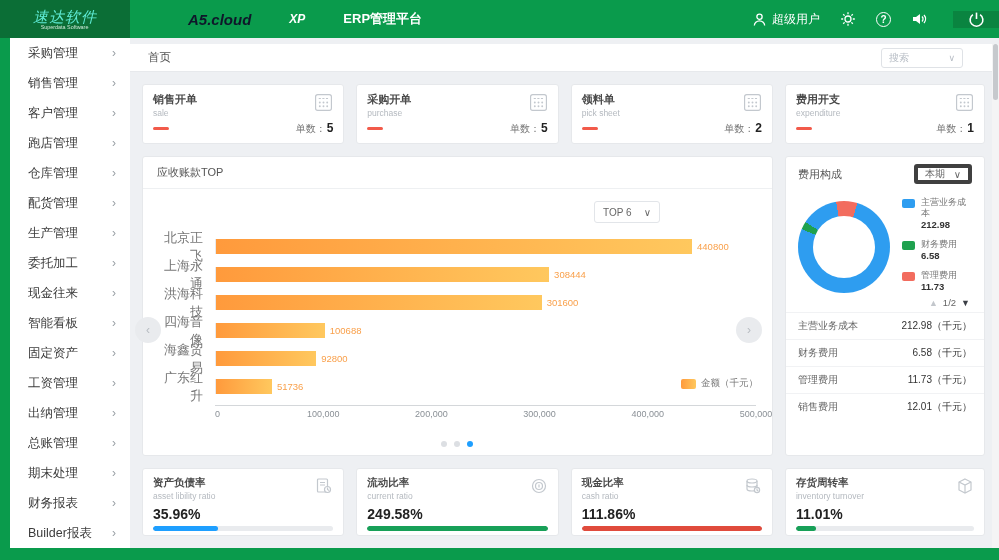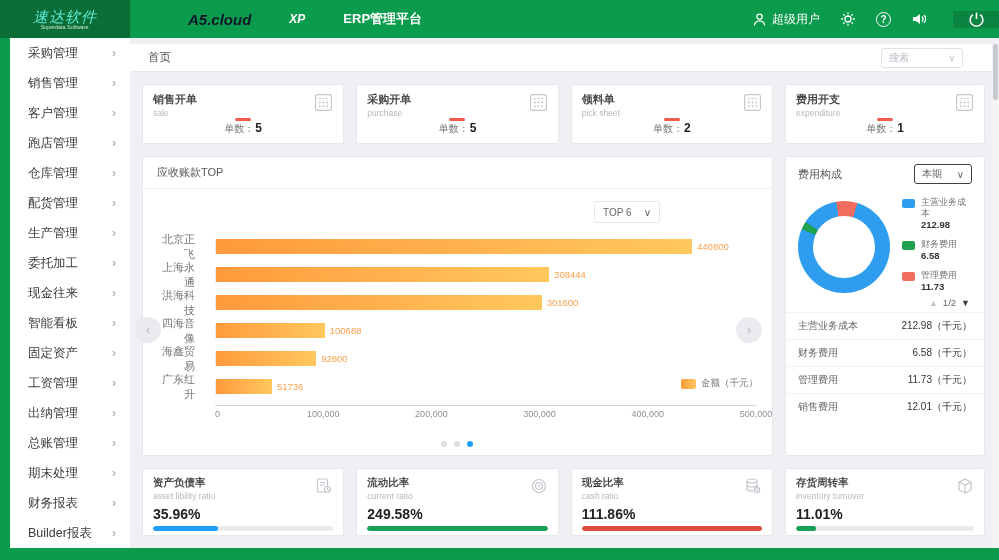--- a/index.html
+++ b/index.html
@@ -35,55 +35,55 @@
   .search-select .ph { font-size:10px; color:#b6bcc4; }
   .chev { color:#b6bcc4; font-size:9px; }
 
   .content { flex:1; padding:12px 14px 8px 12px; display:grid; grid-template-columns:1fr 1fr 1fr 200px; grid-template-rows:60px 300px 68px; gap:12px; }
 
   
   .stat-card { background:#fff; border:1px solid #e6e8eb; border-radius:3px; padding:7px 10px 6px; position:relative; cursor:pointer; }
   .sc-title { font-size:11px; color:#4a4a4a; font-weight:bold; }
   .sc-sub { font-size:8.5px; color:#b4b9bf; margin-top:1px; }
   .sc-icon { position:absolute; top:8px; right:10px; }
-  .sc-foot { position:absolute; left:10px; right:10px; bottom:7px; display:flex; justify-content:space-between; align-items:center;flex-direction:column; }
+  .sc-foot { position:absolute; left:10px; right:10px; bottom:7px; display:flex; justify-content:space-between; align-items:center; }
   .sc-dash { width:16px; height:3px; background:#f25a4a; border-radius:2px; }
   .sc-count { font-size:10px; color:#777; }
   .sc-count b { font-size:12px; color:#222; margin-left:1px; }
 
   
   .chart-panel { grid-column:1 / span 3; background:#fff; border:1px solid #e6e8eb; border-radius:3px; display:flex; flex-direction:column; }
   .panel-head { height:32px; border-bottom:1px solid #eef0f2; display:flex; align-items:center; padding:0 14px; }
   .panel-title { font-size:11px; color:#555; }
   .chart-body { flex:1; position:relative; padding:10px 16px 4px 14px; }
   .top-select { position:absolute; top:12px; right:112px; width:66px; height:22px; border:1px solid #e2e5e9; border-radius:3px; display:flex; align-items:center; justify-content:space-between; padding:0 8px; cursor:pointer; background:#fff; }
   .top-select span { font-size:10px; color:#666; }
   .bars-area { margin-top:38px; }
   .bar-row { display:flex; align-items:center; height:19px; margin-bottom:9px; }
-  .bar-label { width:58px; text-align:right; padding-right:20px; font-size:11px; color:#777; flex:none; }
+  .bar-label { width:58px; text-align:right; padding-right:12px; font-size:13px; color:#777; flex:none; }
   .bar-track { flex:1; position:relative; height:15px; border-left:1px solid #e8eaed; }
   .bar-fill { height:100%; background:linear-gradient(90deg,#ff9a3c,#ffc85e); display:inline-block; vertical-align:top; }
   .bar-val { font-size:9.5px; color:#f9a04b; margin-left:5px; vertical-align:top; line-height:15px; display:inline-block; }
   .axis { margin-left:58px; border-top:1px solid #d4d7da; position:relative; height:16px; }
   .axis-tick { position:absolute; top:3px; transform:translateX(-50%); font-size:9px; color:#8a9096; white-space:nowrap; }
   .axis-tick:first-child { transform:none; }
   .chart-legend { position:absolute; right:14px; top:188px; display:flex; align-items:center; gap:5px; }
   .legend-swatch { width:15px; height:10px; border-radius:2px; background:linear-gradient(90deg,#ff9a3c,#ffc85e); }
   .chart-legend span { font-size:9.5px; color:#777; }
   .carousel-btn { position:absolute; top:128px; width:26px; height:26px; border-radius:50%; background:#e9ebee; color:#b7bcc2; display:flex; align-items:center; justify-content:center; font-size:12px; cursor:pointer; }
   .carousel-prev { left:-8px; }
   .carousel-next { right:10px; }
   .dots { position:absolute; bottom:8px; left:0; right:0; display:flex; justify-content:center; gap:7px; }
   .dot { width:6px; height:6px; border-radius:50%; background:#dcdfe3; cursor:pointer; }
   .dot.active { background:#1e9fff; }
 
   
   .expense-panel { grid-column:4; background:#fff; border:1px solid #e6e8eb; border-radius:3px; display:flex; flex-direction:column; }
   .exp-head { height:34px; display:flex; align-items:center; justify-content:space-between; padding:16px 12px; }
-  .period-select { width:58px; height:20px; border:1px solid #404040; border-radius:3px; display:flex; align-items:center; justify-content:space-between; padding:0 7px; cursor:pointer; }
+  .period-select { width:58px; height:20px; border:4px solid #404040; border-radius:3px; display:flex; align-items:center; justify-content:space-between; padding:0 7px; cursor:pointer; }
   .period-select span { font-size:10px; color:#666; }
   .donut-wrap { display:flex; padding:4px 10px 0 12px; }
   .donut { width:92px; height:92px; border-radius:50%; position:relative; flex:none; margin-top:6px; }
   .donut::after { content:""; position:absolute; inset:15px; background:#fff; border-radius:50%; }
   .donut-legend { flex:1; padding-left:12px; display:flex; flex-direction:column; gap:9px; margin-top:2px; }
   .dl-item { display:flex; gap:6px; }
   .dl-swatch { width:13px; height:9px; border-radius:2px; margin-top:2px; flex:none; }
   .dl-name { font-size:9px; color:#777; line-height:11px; }
   .dl-val { font-size:9.5px; color:#333; font-weight:bold; line-height:11px; }
   .pager { display:flex; justify-content:flex-end; align-items:center; gap:5px; padding:4px 14px 2px; }

